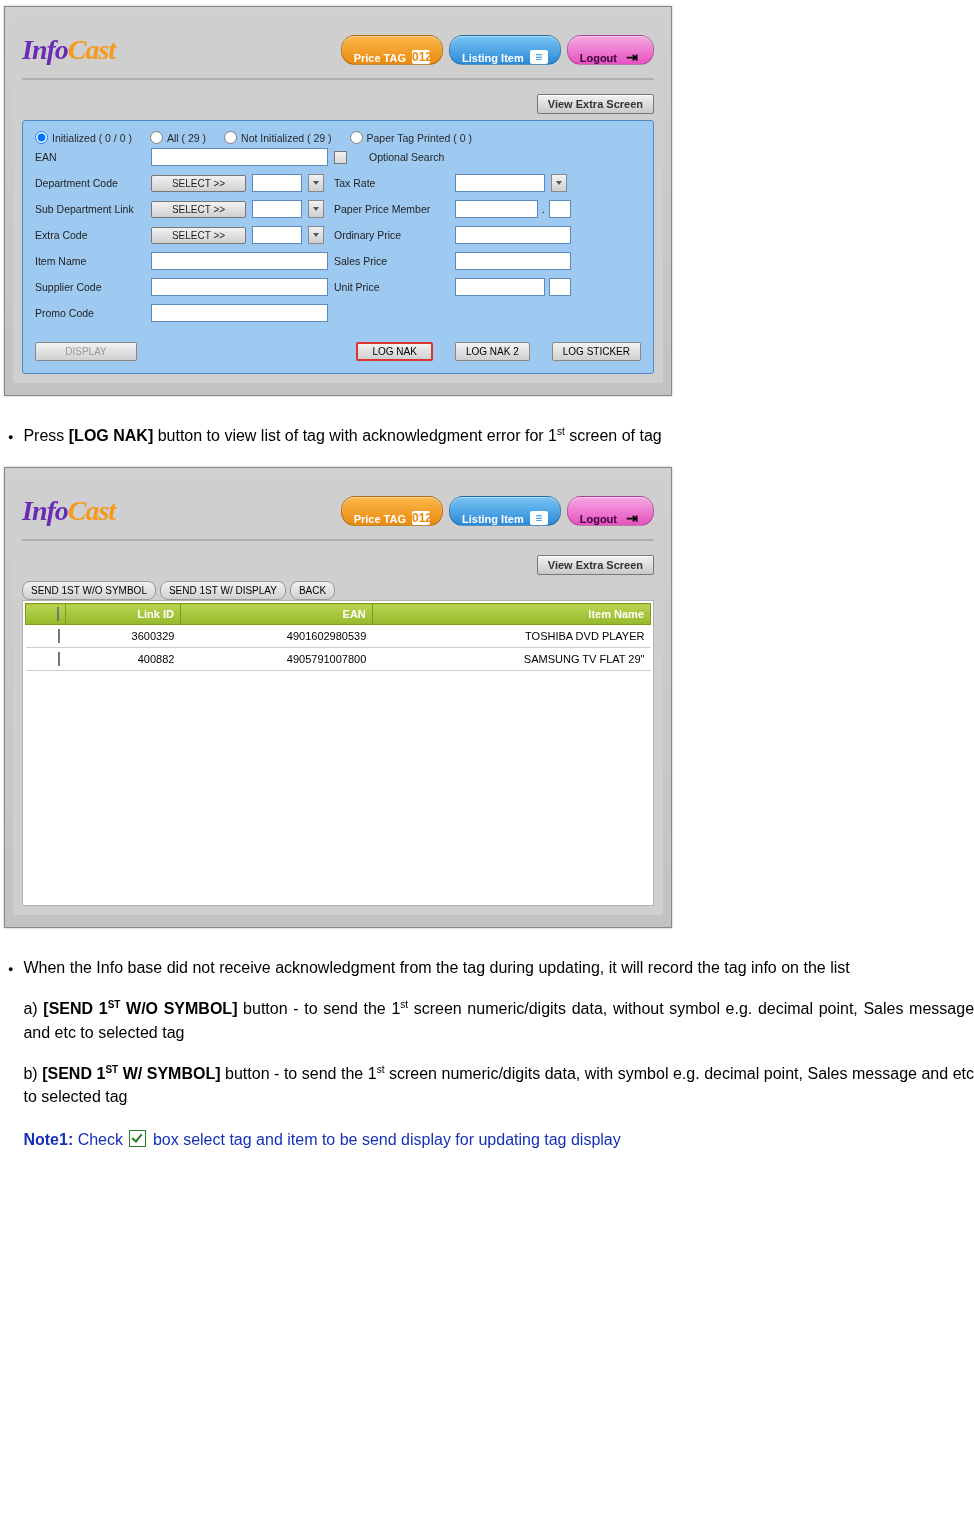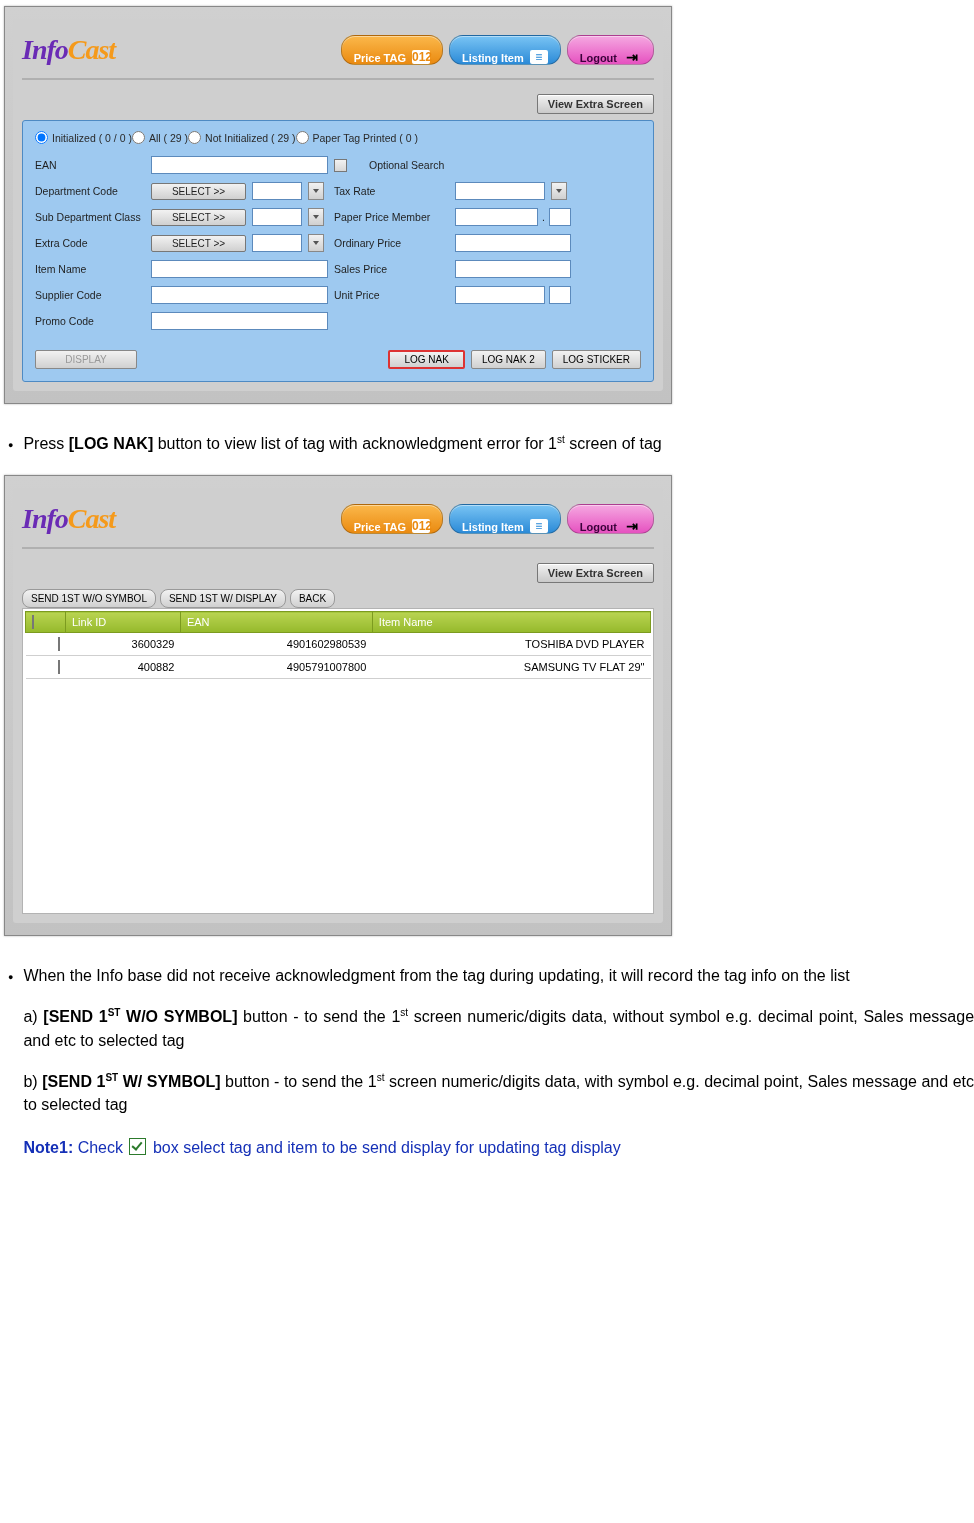--- a/index.html
+++ b/index.html
@@ -14,41 +14,41 @@
 .pill.orange{background:linear-gradient(#fbb84b,#ea8a10)}
 .pill.blue{background:linear-gradient(#79c4f4,#2b8ad7);color:#fff}
 .pill.pink{background:linear-gradient(#f5a8e1,#e651c0);color:#3a003a}
 .pill .ic{display:inline-block;margin-left:6px;width:18px;height:14px;background:#fff;border-radius:2px;font-size:12px;color:#ea8a10;text-align:center;line-height:14px;font-weight:bold}
 .pill .ic.doc{color:#2b8ad7}
 .pill .ic.exit{background:transparent;color:#000;font-size:14px}
 .sub-hr{height:2px;background:rgba(0,0,0,.15);margin:4px 0 14px}
 .row-right{display:flex;justify-content:flex-end;margin-bottom:6px}
 .btn3d{background:linear-gradient(#f2f2f2,#c9c9c9);border:1px solid #777;border-radius:2px;padding:3px 10px;font-size:11px;font-weight:bold;color:#333;box-shadow:0 1px 0 #fff inset}
 .blue-panel{background:#9ec9f0;border:1px solid #4e8ac3;border-radius:3px;padding:10px 12px 12px}
-.radio-row{display:flex;align-items:center;font-size:10.5px;color:#2a2a2a;margin-bottom:12px}
+.radio-row{display:flex;align-items:center;gap:18px;font-size:10.5px;color:#2a2a2a;margin-bottom:4px}
 .radio-row label{display:flex;align-items:center;gap:4px}
 .radio-row input{margin:0}
 .form-grid{display:grid;grid-template-columns:110px 95px 50px 20px 115px 90px 20px;column-gap:6px;row-gap:8px;align-items:center;font-size:10.5px;color:#1f1f1f}
 .fg-label{white-space:nowrap}
 .sel-btn{background:linear-gradient(#f2f2f2,#d0d0d0);border:1px solid #777;border-radius:2px;font-size:10px;padding:2px 0;text-align:center}
 .ti{background:#fff;border:1px solid #5c8abc;height:18px;box-sizing:border-box}
 .dd{width:16px;height:18px;background:linear-gradient(#f2f2f2,#d0d0d0);border:1px solid #888;box-sizing:border-box;position:relative}
 .dd::after{content:"";position:absolute;top:6px;left:4px;border-left:3px solid transparent;border-right:3px solid transparent;border-top:4px solid #555}
 .cb{width:13px;height:13px;border:1px solid #777;background:linear-gradient(#f2f2f2,#d7d7d7);box-sizing:border-box}
 .cb-lbl{display:flex;align-items:center;gap:22px}
-.btnrow{display:flex;align-items:center;margin-top:20px;gap:6px}
+.btnrow{display:flex;align-items:center;margin-top:20px;gap:22px}
 .btnrow .spacer{flex:1}
 .flatbtn{background:linear-gradient(#f2f2f2,#d0d0d0);border:1px solid #888;border-radius:2px;padding:3px 10px;font-size:10px;text-align:center}
 .flatbtn.disabled{color:#999}
 .flatbtn.red{border:2px solid #d33;padding:2px 14px}
 
 .tabbar{display:flex;gap:4px;margin-bottom:0;margin-top:4px}
 .tabbtn{background:linear-gradient(#f2f2f2,#d0d0d0);border:1px solid #999;border-radius:8px;padding:3px 8px;font-size:10px}
 .table{width:100%;border-collapse:collapse}
-.table th{background:linear-gradient(#b9d452,#95b92b);color:#fff;font-size:11px;font-weight:normal;padding:4px 6px;border:1px solid #7c9b1f;text-align:left}
+.table th{background:linear-gradient(#b9d452,#95b92b);color:#fff;font-size:11px;font-weight:bold;padding:4px 6px;border:1px solid #7c9b1f;text-align:right}
 .table td{background:#fff;border-bottom:1px solid #cfcfcf;font-size:11px;padding:5px 6px;text-align:right}
 .table td.chk{width:28px}
 .table td.chk .cb, .table th.chk .cb{margin:0 auto}
 .tableshell{background:#fff;border:1px solid #b3b3b3;padding:2px;min-height:300px}
 
 .doc-list{padding-left:0;list-style:none;margin:28px 4px 0}
 .doc-list>li{display:flex;gap:10px;margin-bottom:20px;font-size:16px;line-height:1.45}
 .doc-list>li::before{content:"\25CF";font-size:9px;margin-top:7px}
 .doc-list .body{flex:1}
 .doc-list sup{font-size:10px}
@@ -114,21 +114,21 @@
             </span>
 
         <span class="fg-label">Department Code</span>
         <span class="sel-btn">SELECT &gt;&gt;</span>
         <div class="ti"></div>
         <div class="dd"></div>
         <span class="fg-label">Tax Rate</span>
         <div class="ti"></div>
         <div class="dd"></div>
 
-        <span class="fg-label">Sub Department Class</span>
+        <span class="fg-label">Sub Department Link</span>
         <span class="sel-btn">SELECT &gt;&gt;</span>
         <div class="ti"></div>
         <div class="dd"></div>
         <span class="fg-label">Paper Price Member</span>
         <div style="display:flex;gap:4px;grid-column:6/8;align-items:center">
               <div class="ti" style="flex:1"></div>
               <span>.</span>
               <div class="ti" style="width:22px"></div>
             </div>
 

